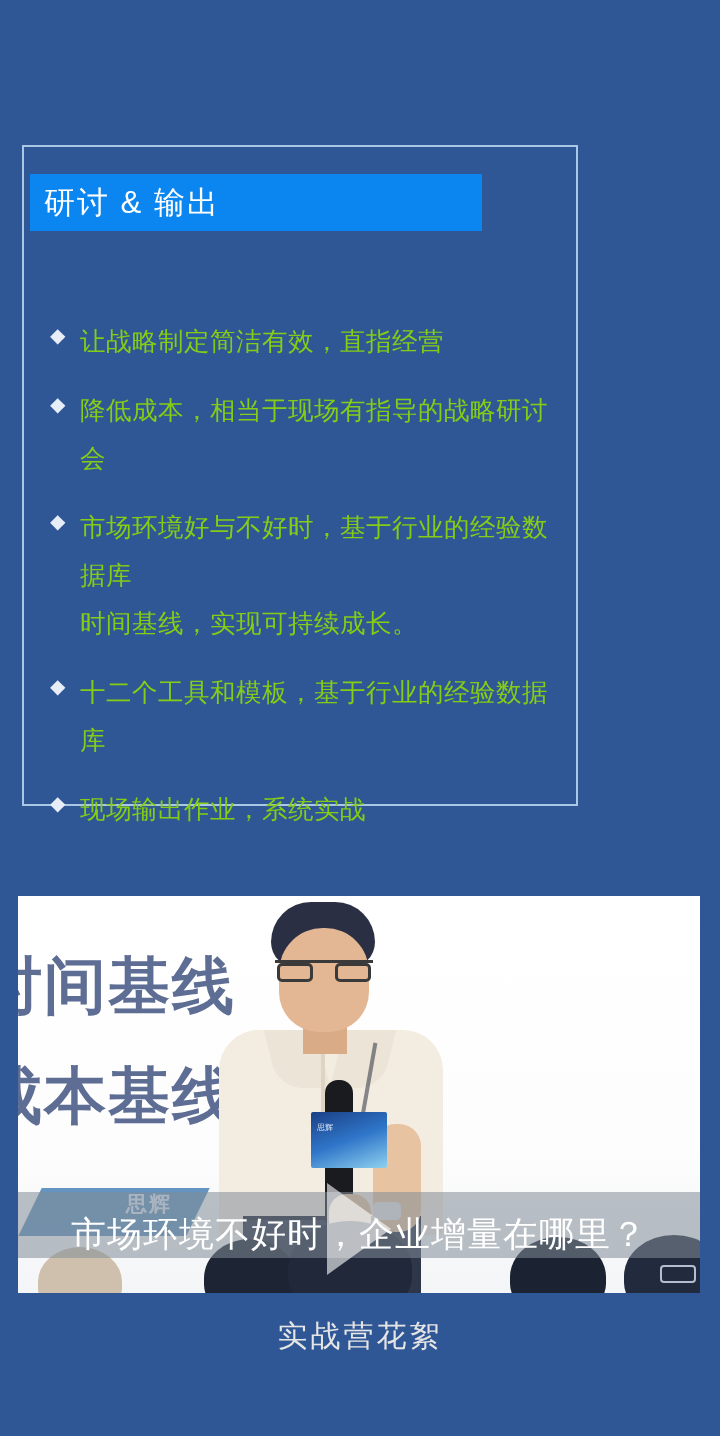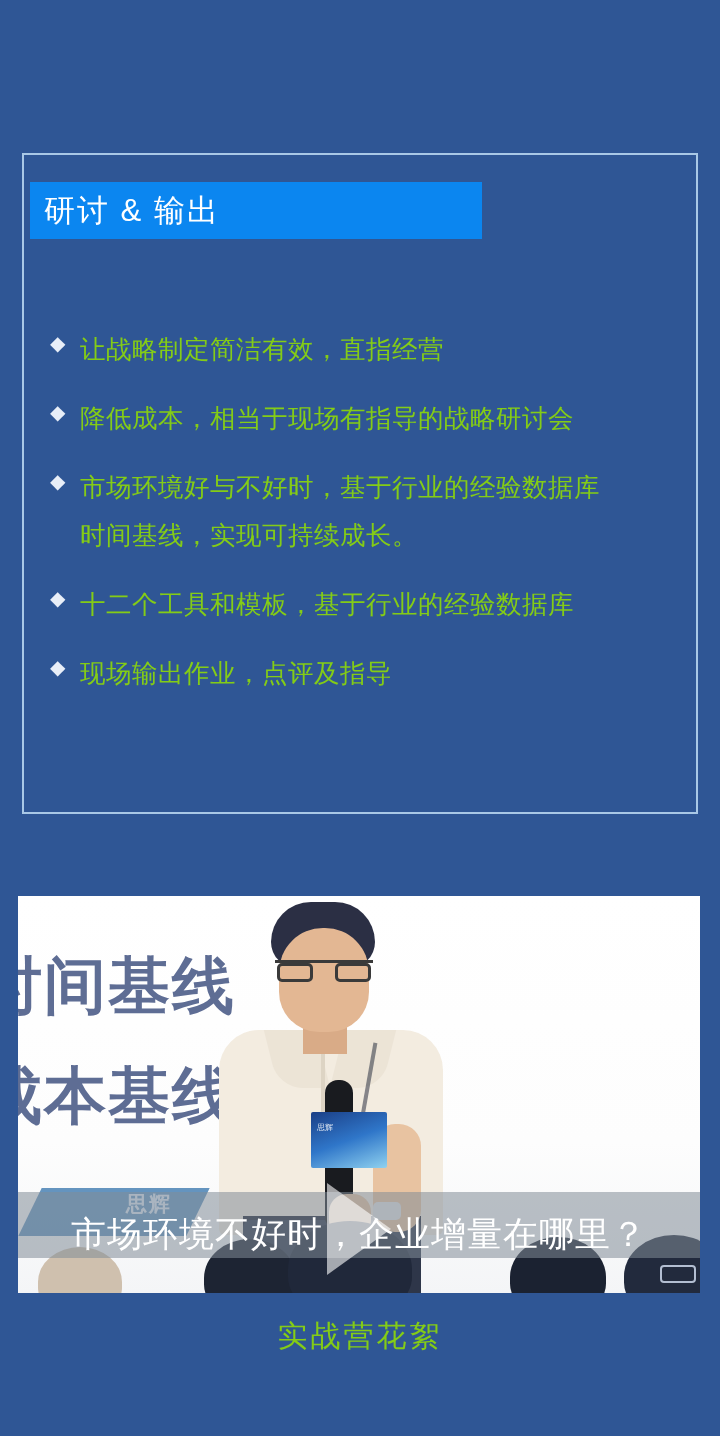--- a/index.html
+++ b/index.html
@@ -14,22 +14,22 @@
     font-family: "Liberation Sans", "DejaVu Sans", sans-serif;
     overflow: hidden;
     position: relative;
     -webkit-font-smoothing: antialiased;
   }
 
   
   .card {
     position: absolute;
     left: 22px;
-    top: 153px;
-    width: 676px;
+    top: 145px;
+    width: 556px;
     height: 661px;
     border: 2px solid #a9c8e6;
     box-sizing: border-box;
   }
 
   .card-title-bar {
     position: absolute;
     left: 6px;
     top: 27px;
     width: 452px;
@@ -319,21 +319,21 @@
     border-left: 64px solid rgba(255,255,255,0.60);
   }
 
   
   .video-label {
     position: absolute;
     left: 0;
     top: 1316px;
     width: 100%;
     text-align: center;
-    color: #84cc16;
+    color: #e5e5e5;
     font-size: 30px;
     letter-spacing: 3px;
   }
 </style>
 </head>
 <body>
 
 <div class="card">
 
   <div class="card-title-bar">
@@ -360,21 +360,21 @@
       </span>
     </div>
 
     <div class="bullet-row">
       <span class="bullet-mark">◆</span>
       <span class="bullet-text">十二个工具和模板，基于行业的经验数据库</span>
     </div>
 
     <div class="bullet-row">
       <span class="bullet-mark">◆</span>
-      <span class="bullet-text">现场输出作业，点评及指导</span>
+      <span class="bullet-text">现场输出作业，系统实战</span>
     </div>
 
   </div>
 </div>
 
 <div class="video-wrap">
   <div class="video-frame">
 
     <div class="slide-line l1">时间基线</div>
     <div class="slide-line l2">成本基线</div>

